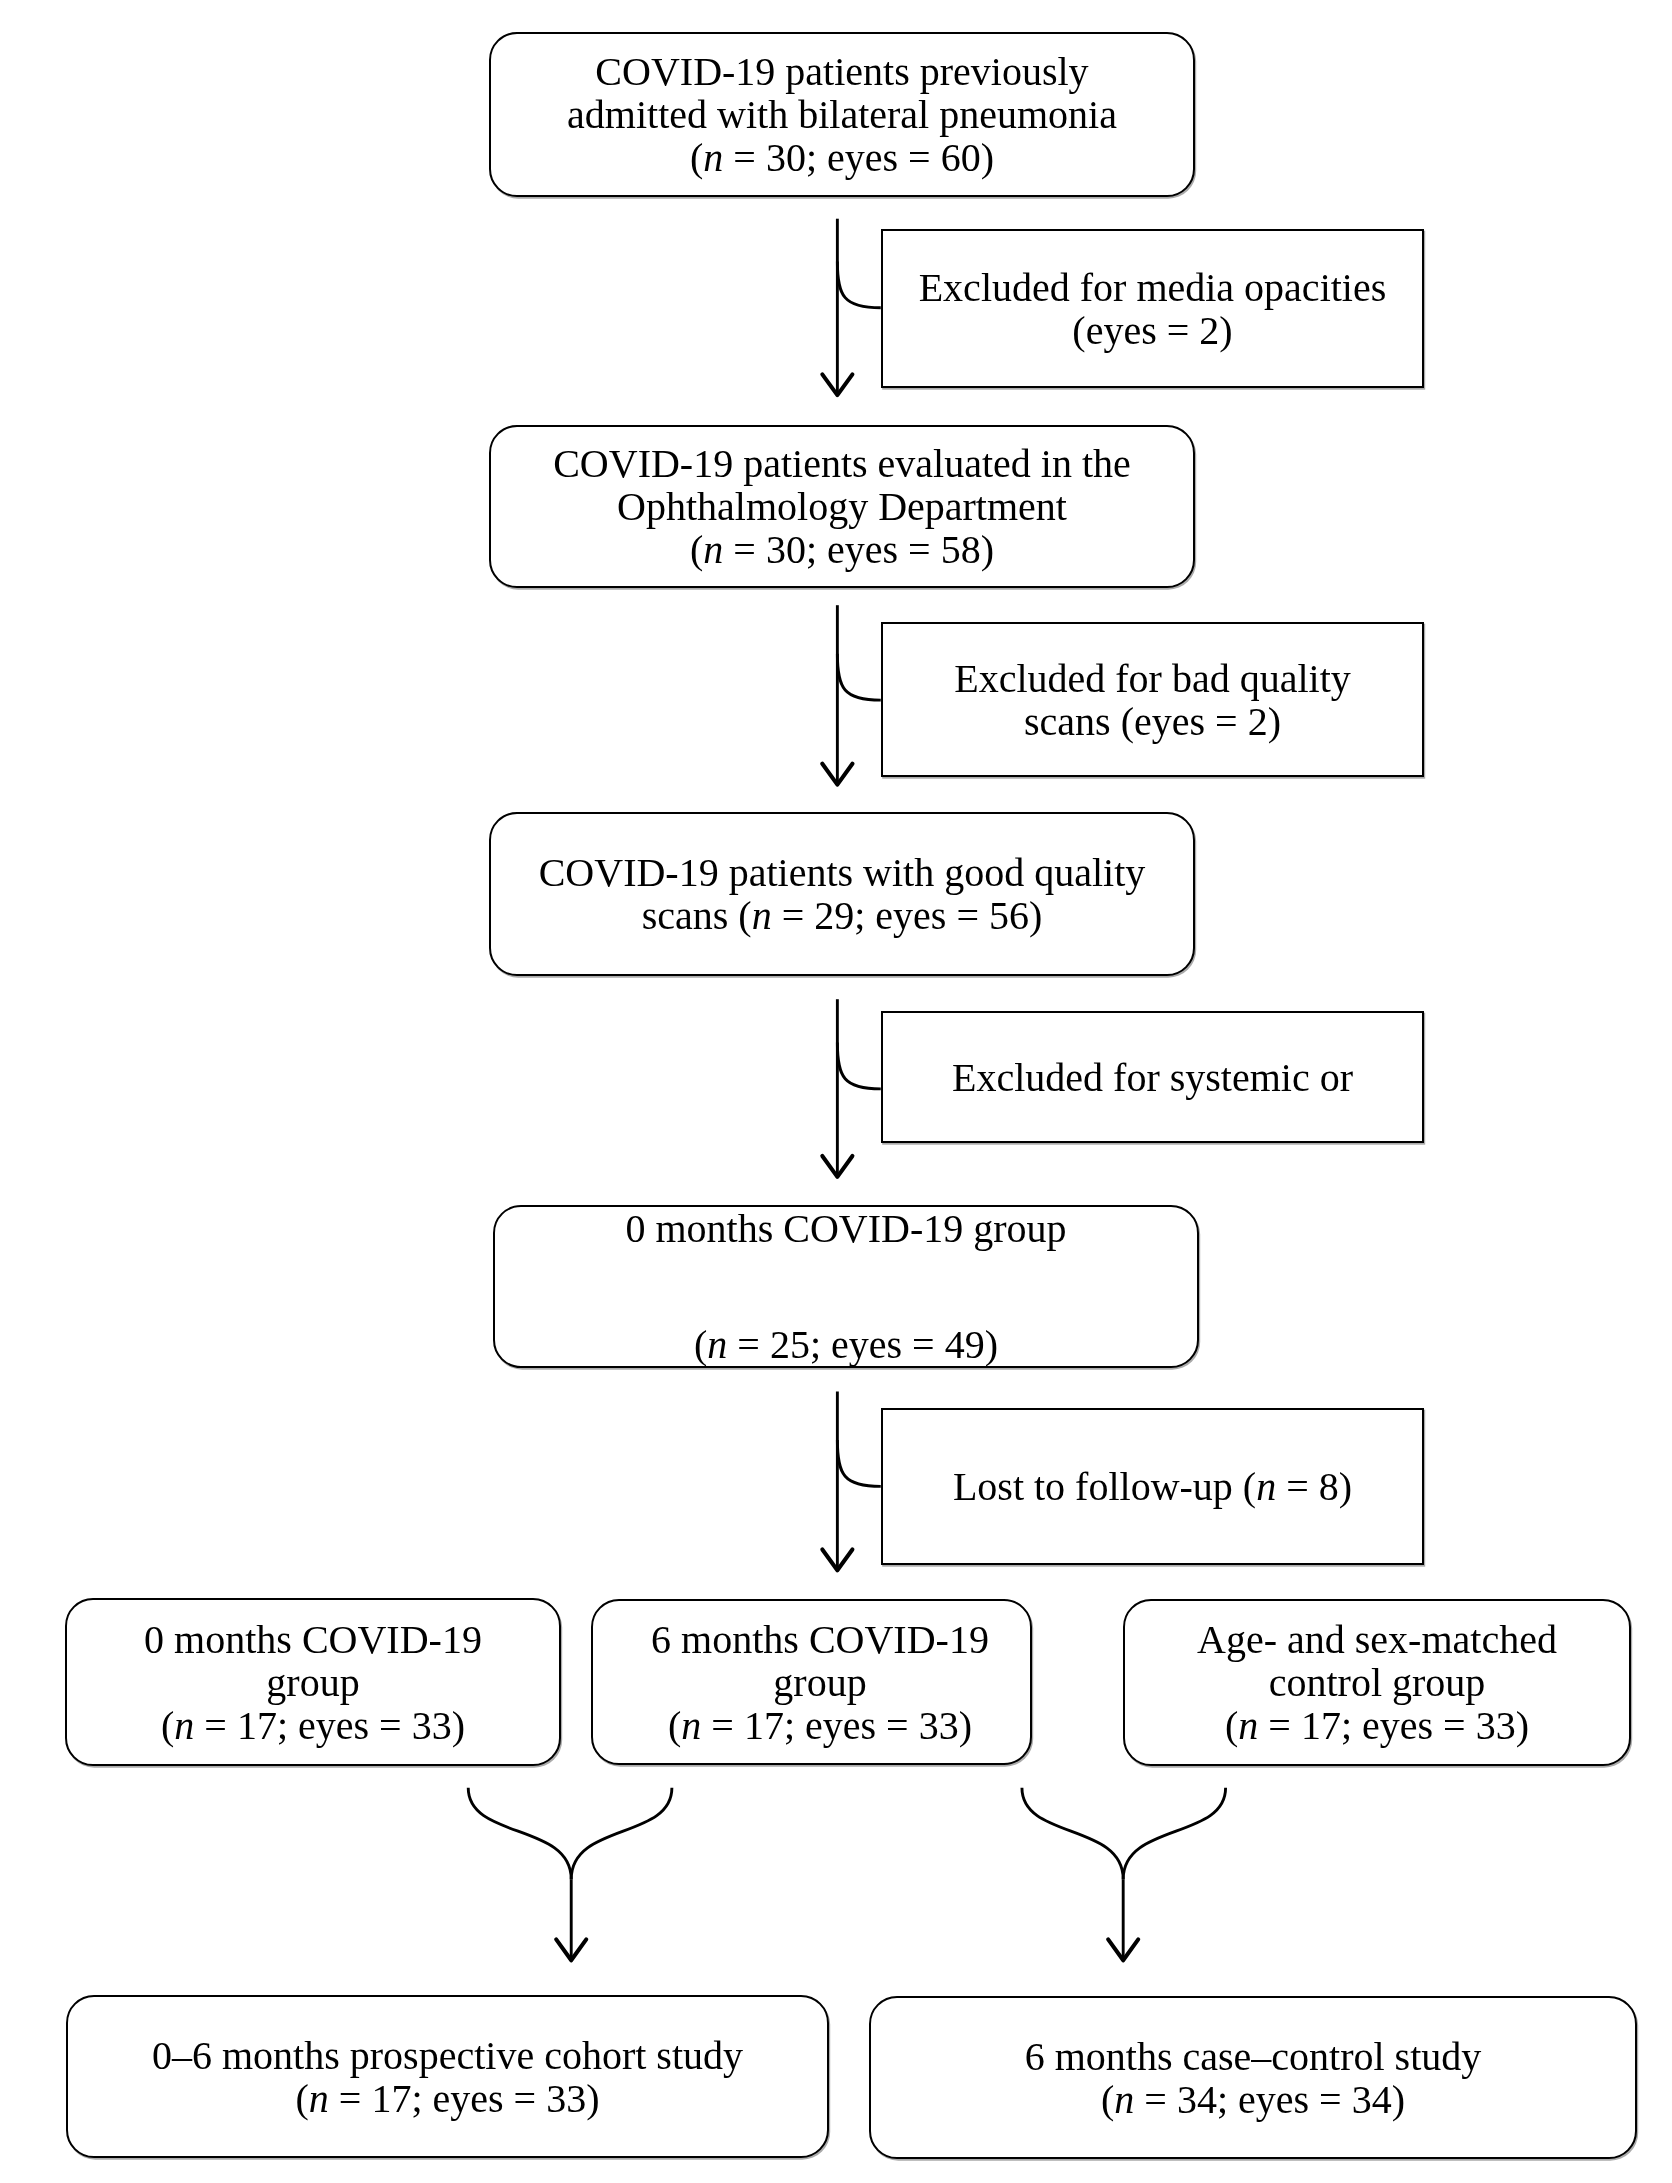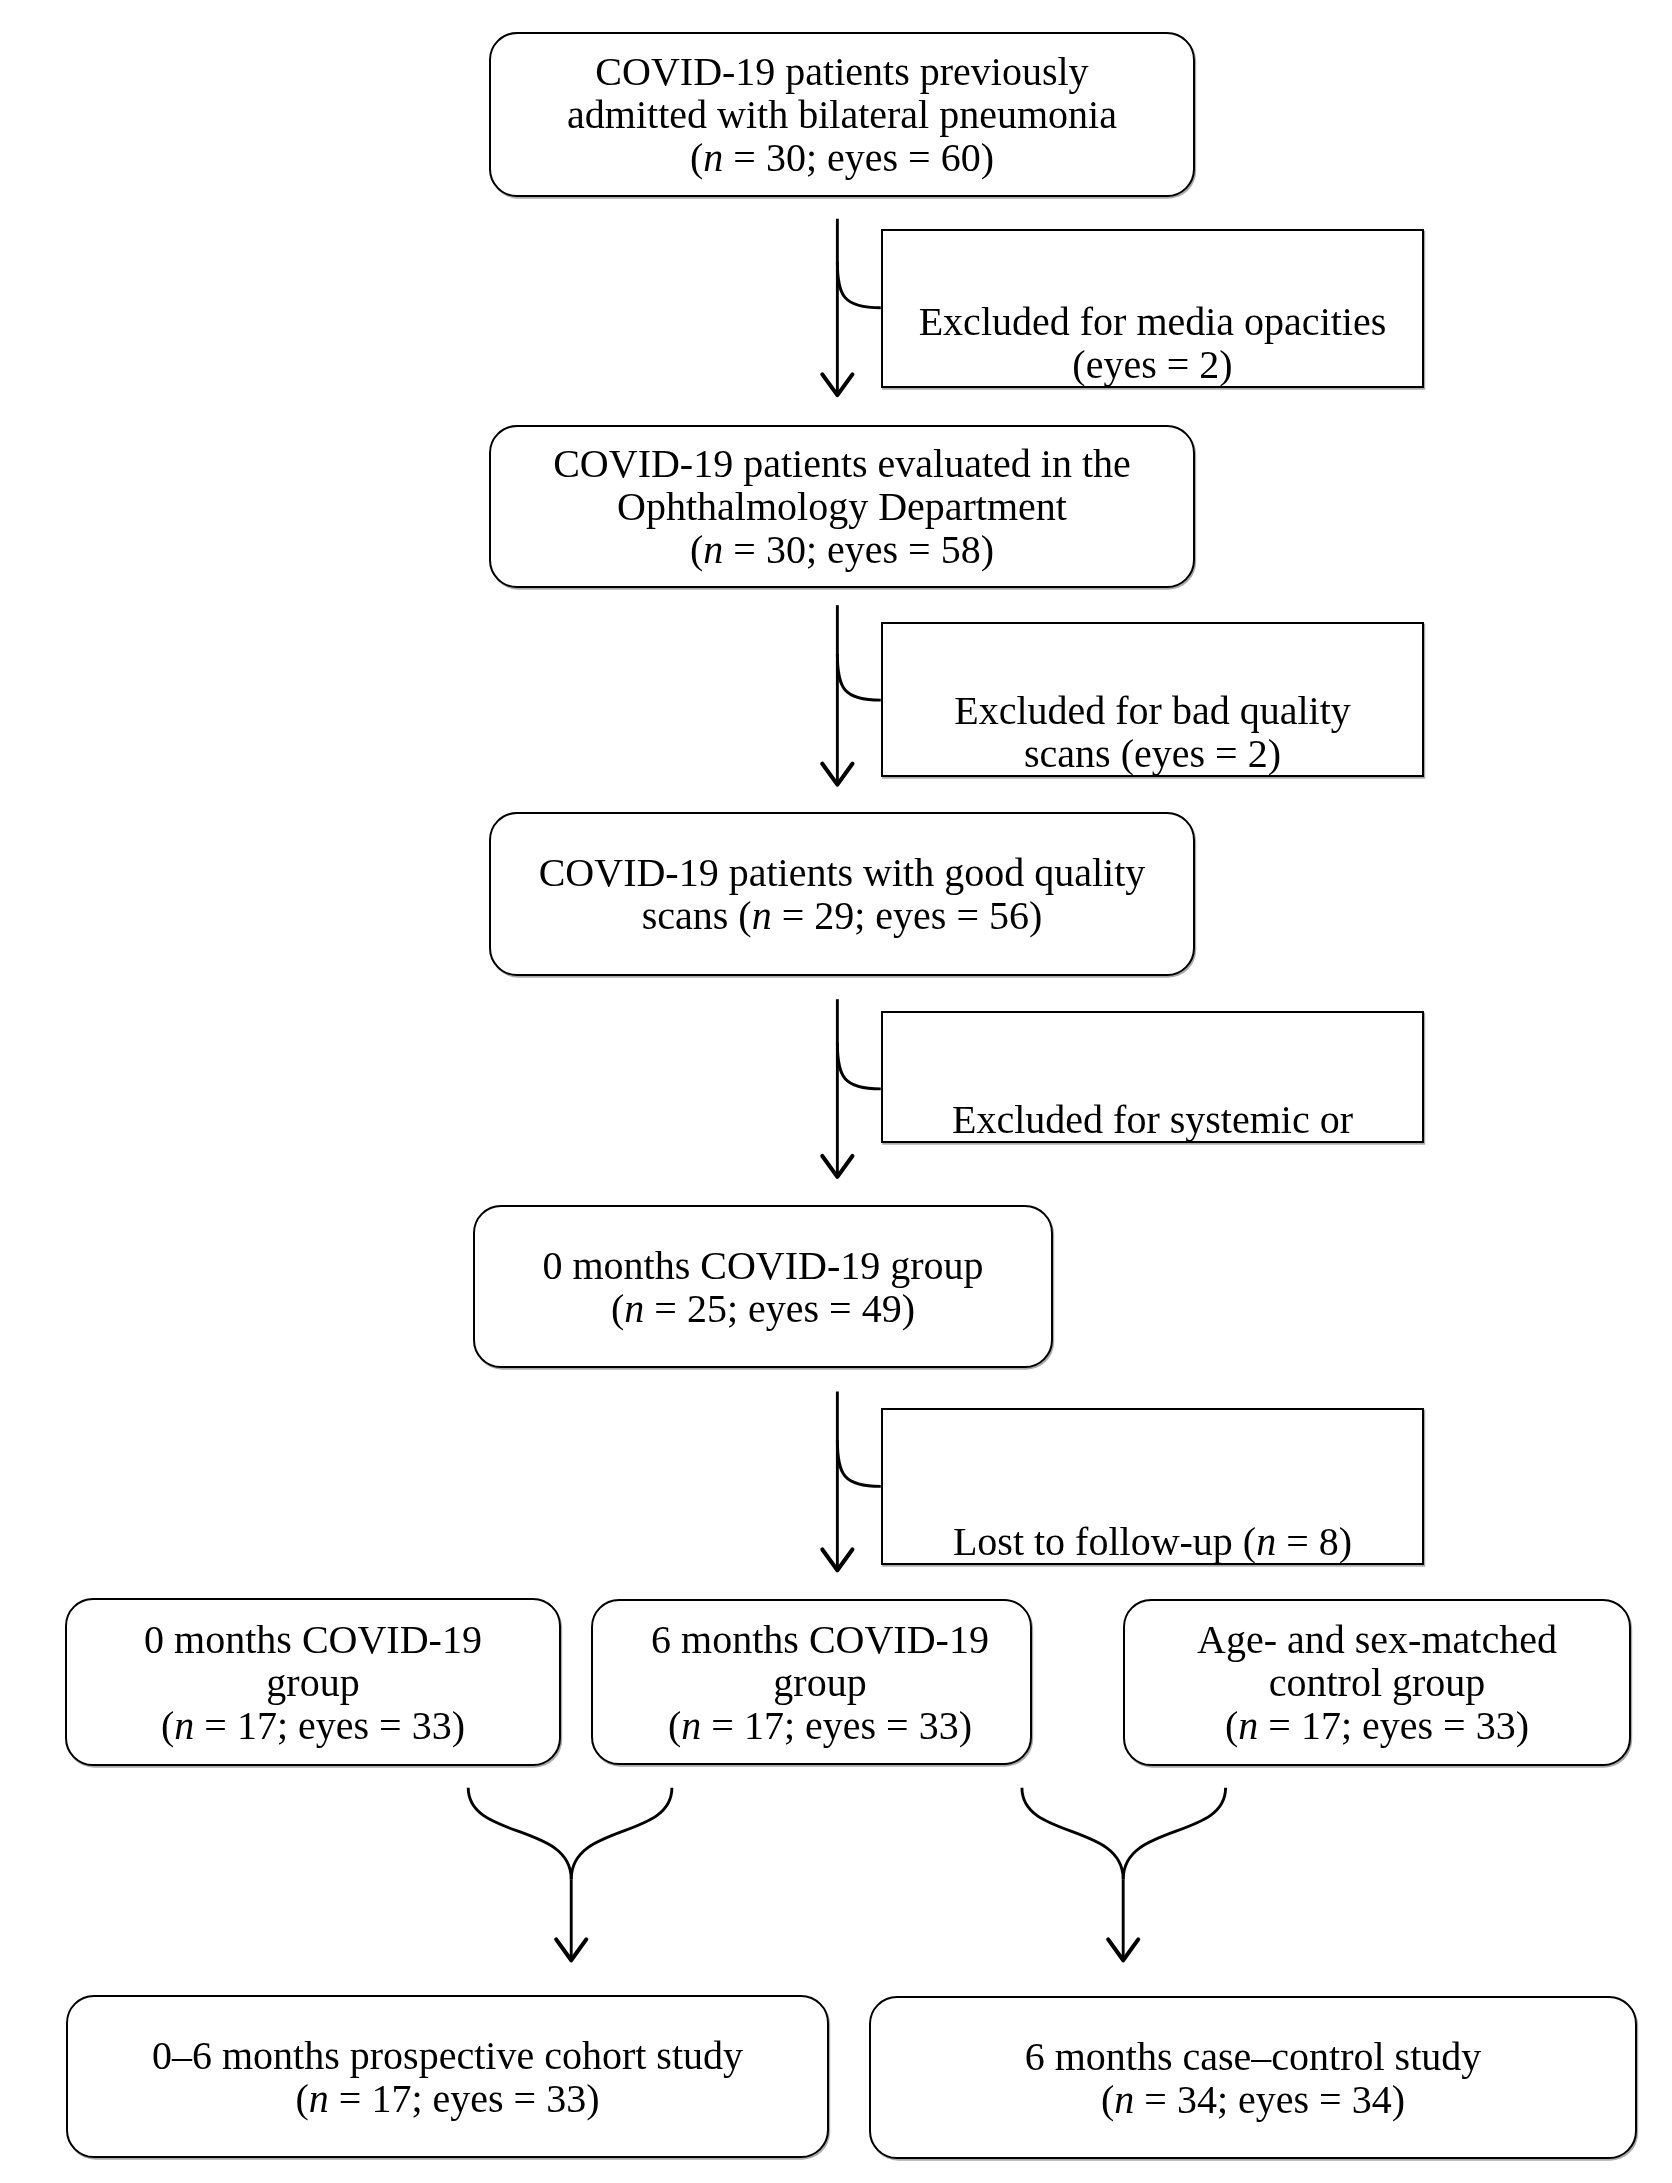--- a/index.html
+++ b/index.html
@@ -25,21 +25,21 @@
     display: flex;
     flex-direction: column;
     justify-content: center;
     align-items: center;
     text-align: center;
     font-size: 40px;
     line-height: 43px;
     color: #000000;
   }
   .round { border-radius: 28px; box-shadow: 1.2px 1.7px 0 0 rgba(100,100,100,0.55); }
-  .rect  { box-shadow: 1.2px 1.7px 0 0 rgba(100,100,100,0.55); justify-content: flex-end; }
+  .rect  { box-shadow: 1.2px 1.7px 0 0 rgba(100,100,100,0.55); }
   .ln { white-space: nowrap; }
   .it { font-style: italic; }
 </style>
 </head>
 <body>
 
 <div id="canvas">
 
   <svg id="connectors" viewBox="0 0 2891 3773" fill="none" stroke="#000000">
     <g stroke-width="5">
@@ -92,21 +92,21 @@
 
   <div class="box round" style="left:489px; top:812px; width:706px; height:164px;">
     <div class="ln">COVID-19 patients with good quality</div>
     <div class="ln"><span>scans (</span><i class="it">n</i><span> = 29; eyes = 56)</span></div>
   </div>
 
   <div class="box rect" style="left:881px; top:1011px; width:543px; height:132px;">
     <div class="ln">Excluded for systemic or</div>
   </div>
 
-  <div class="box round" style="left:473px; top:1205px; width:580px; height:163px;">
+  <div class="box round" style="left:493px; top:1205px; width:706px; height:163px;justify-content:space-between;">
     <div class="ln">0 months COVID-19 group</div>
     <div class="ln"><span>(</span><i class="it">n</i><span> = 25; eyes = 49)</span></div>
   </div>
 
   <div class="box rect" style="left:881px; top:1408px; width:543px; height:157px;">
     <div class="ln"><span>Lost to follow-up  (</span><i class="it">n</i><span> = 8)</span></div>
   </div>
 
   <div class="box round" style="left:65px; top:1598px; width:496px; height:168px;">
     <div class="ln">0 months COVID-19</div>

